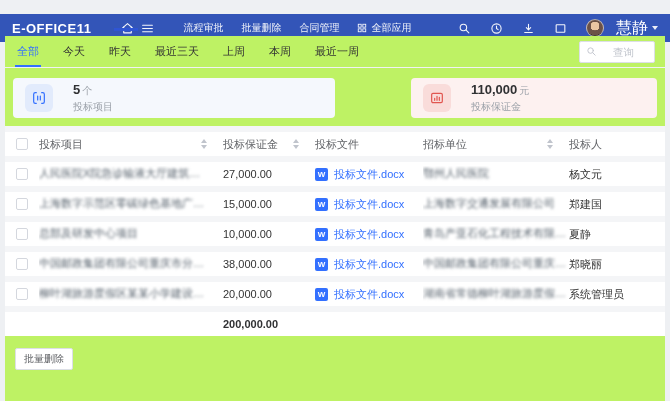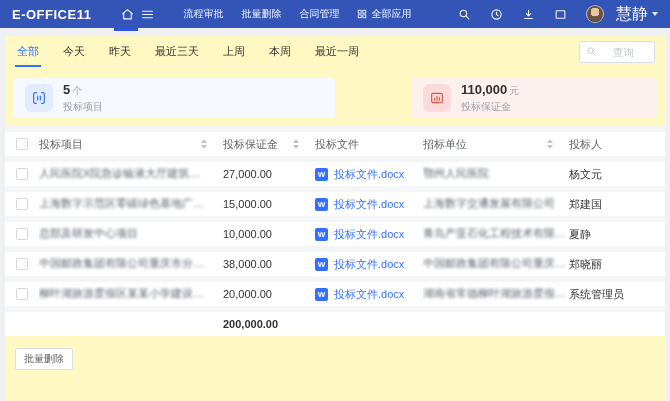--- a/index.html
+++ b/index.html
@@ -6,21 +6,21 @@
   html,body { width: 670px; height: 401px; overflow: hidden; }
   body {
     font-family: "Liberation Sans", "DejaVu Sans", sans-serif;
     background: #eef0f3;
     position: relative;
     font-size: 11px;
     color: #333;
   }
   
   .navbar {
-    position: absolute; top:0; left:0; right:0; height:28px;
+    position: absolute; top:14px; left:0; right:0; height:28px;
     background:#3355b8; display:flex; align-items:center;
     padding:0 12px; color:#fff;
   }
   .logo { font-size:13px; font-weight:bold; letter-spacing:.5px; margin-right:26px; }
   .nav-ico { display:inline-flex; align-items:center; justify-content:center; width:20px; height:20px; cursor:pointer; }
   .nav-ico svg { width:13px; height:13px; stroke:#fff; fill:none; stroke-width:2; stroke-linecap:round; stroke-linejoin:round; opacity:.95; }
   .nav-links { display:flex; align-items:center; gap:18px; margin-left:26px; font-size:10px; }
   .nav-link { color:rgba(255,255,255,.92); cursor:pointer; white-space:nowrap; display:flex; align-items:center; gap:4px; }
   .nav-link svg { width:10px; height:10px; stroke:#fff; fill:none; stroke-width:2; }
   .nav-right { margin-left:auto; display:flex; align-items:center; gap:12px; }
@@ -29,40 +29,40 @@
     background: radial-gradient(circle at 50% 38%, #e9c6a2 0 34%, #6b5247 35% 70%, #3f3430 71%);
     border:1px solid rgba(255,255,255,.6); margin-left:4px;
   }
   .username { display:flex; align-items:center; gap:4px; font-size:16px; cursor:pointer; }
   .caret-down { width:0; height:0; border-left:3px solid transparent; border-right:3px solid transparent; border-top:4px solid #fff; opacity:.9; }
   .nav-indicator { position:absolute; top:28px; left:114px; width:24px; height:3px; background:#2f55d4; }
 
   
   .card {
     position:absolute; top:36px; left:5px; right:5px; bottom:0;
-    background:#fef9c3;
+    background:#bef264;
   }
   
   .tabbar { display:flex; align-items:stretch; height:32px; padding:0 10px; border-bottom:1px solid #f0f2f5; }
   .tabs { display:flex; gap:20px; }
   .tab { display:flex; align-items:center; color:#333; cursor:pointer; position:relative; padding:0 2px; }
   .tab.active { color:#3370ff; }
   .tab.active::after { content:""; position:absolute; left:0; right:0; bottom:0; height:2px; background:#3370ff; }
   .searchbox {
     margin-left:auto; align-self:center; display:flex; align-items:center; gap:16px;
     border:1px solid #dcdfe6; border-radius:2px; height:22px; width:76px; padding:0 6px;
     background:#fff;
   }
   .searchbox svg { width:11px; height:11px; stroke:#bfc3cc; fill:none; stroke-width:2; stroke-linecap:round; flex:none; }
   .searchbox input { border:none; outline:none; width:100%; font-size:10.5px; color:#333; font-family:inherit; }
   .searchbox input::placeholder { color:#c0c4cc; }
 
   
   .summary { display:flex; justify-content:space-between; padding:10px 8px 4px 8px; }
-  .scard { display:flex; align-items:center; gap:10px; height:40px; border-radius:4px; padding:0 12px; }
+  .scard { display:flex; align-items:center; gap:20px; height:40px; border-radius:4px; padding:0 12px; }
   .scard.blue { background:#f5f8fd; width:322px; }
   .scard.red { background:#fdf1f0; width:246px; }
   .icon-box { width:28px; height:28px; border-radius:6px; display:flex; align-items:center; justify-content:center; flex:none; }
   .scard.blue .icon-box { background:#e2ebfc; }
   .scard.red  .icon-box { background:#f9dcda; }
   .icon-box svg { width:16px; height:16px; fill:none; stroke-width:1.8; stroke-linecap:round; stroke-linejoin:round; }
   .scard.blue .icon-box svg { stroke:#3370ff; }
   .scard.red  .icon-box svg { stroke:#e15650; }
   .scard .val { font-size:13px; font-weight:bold; color:#303133; }
   .scard .unit { font-size:10px; color:#9aa0a8; font-weight:normal; margin-left:2px; }

